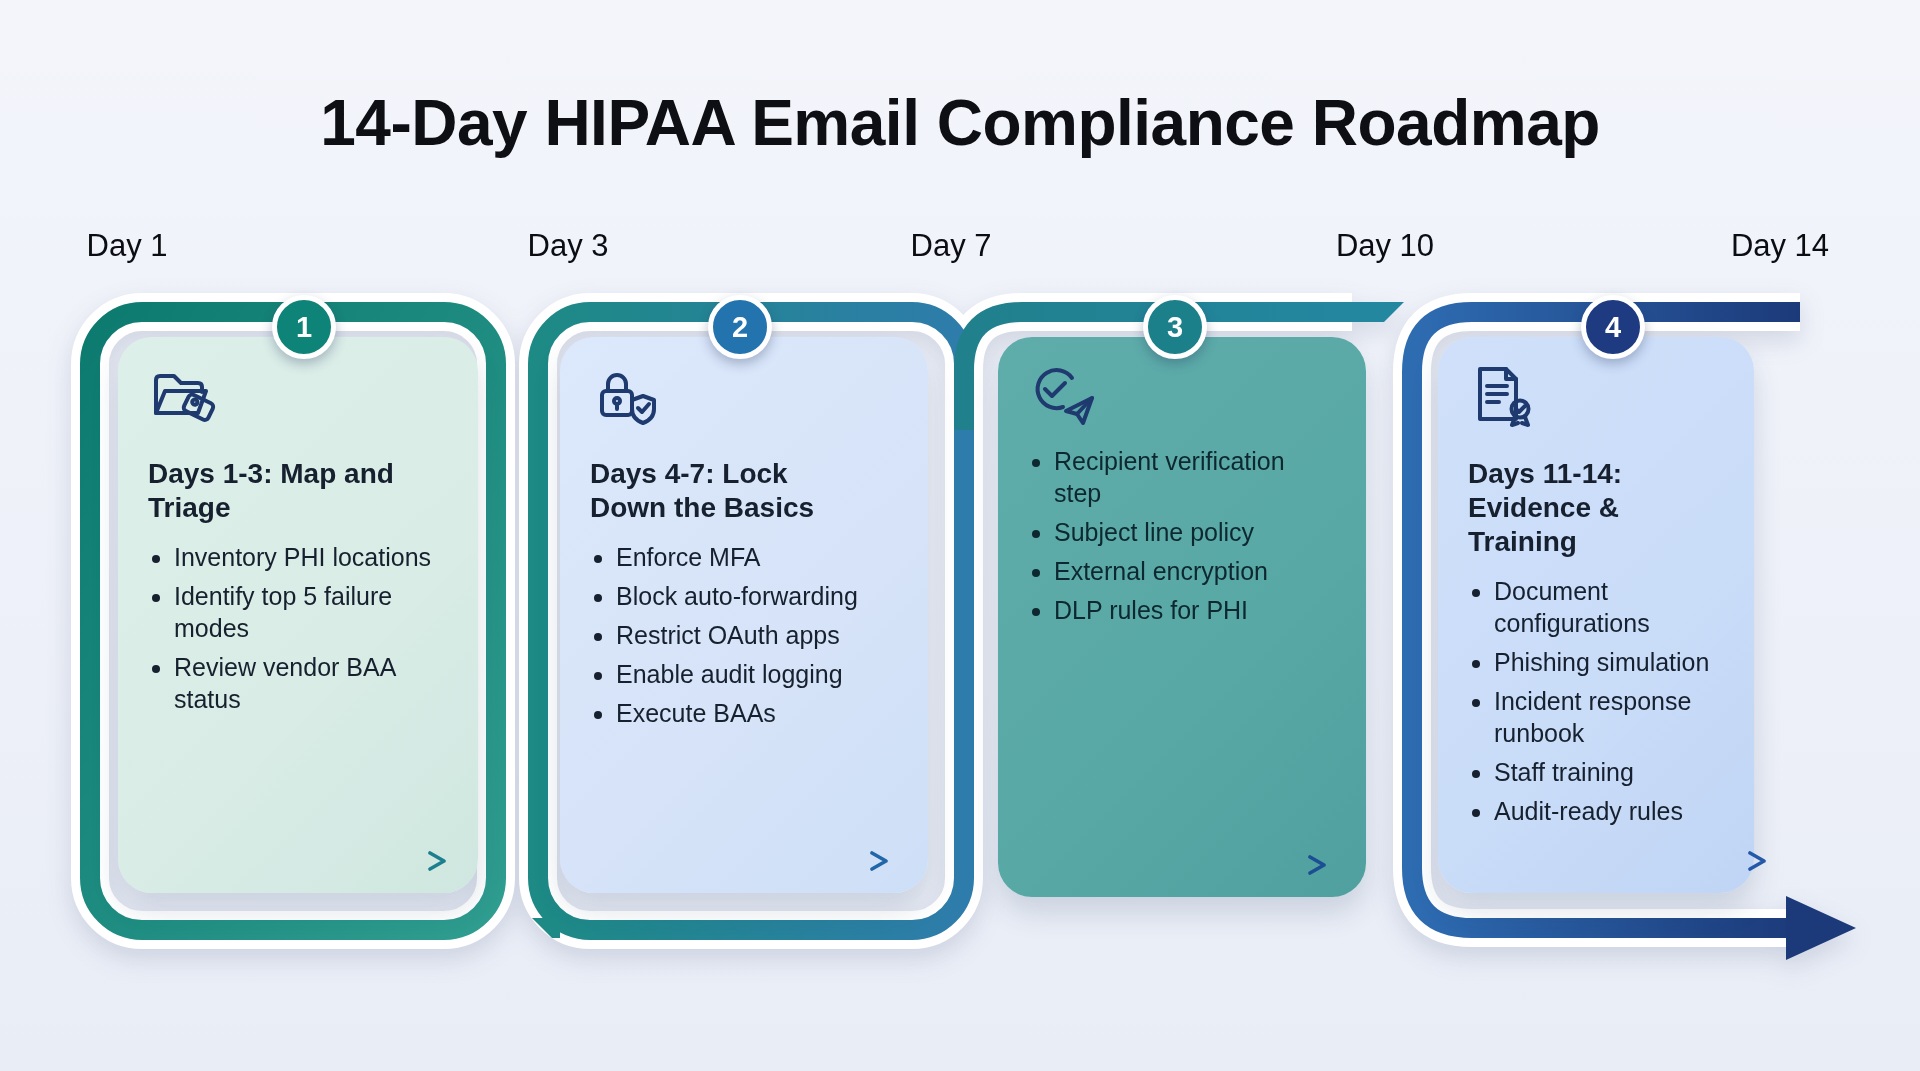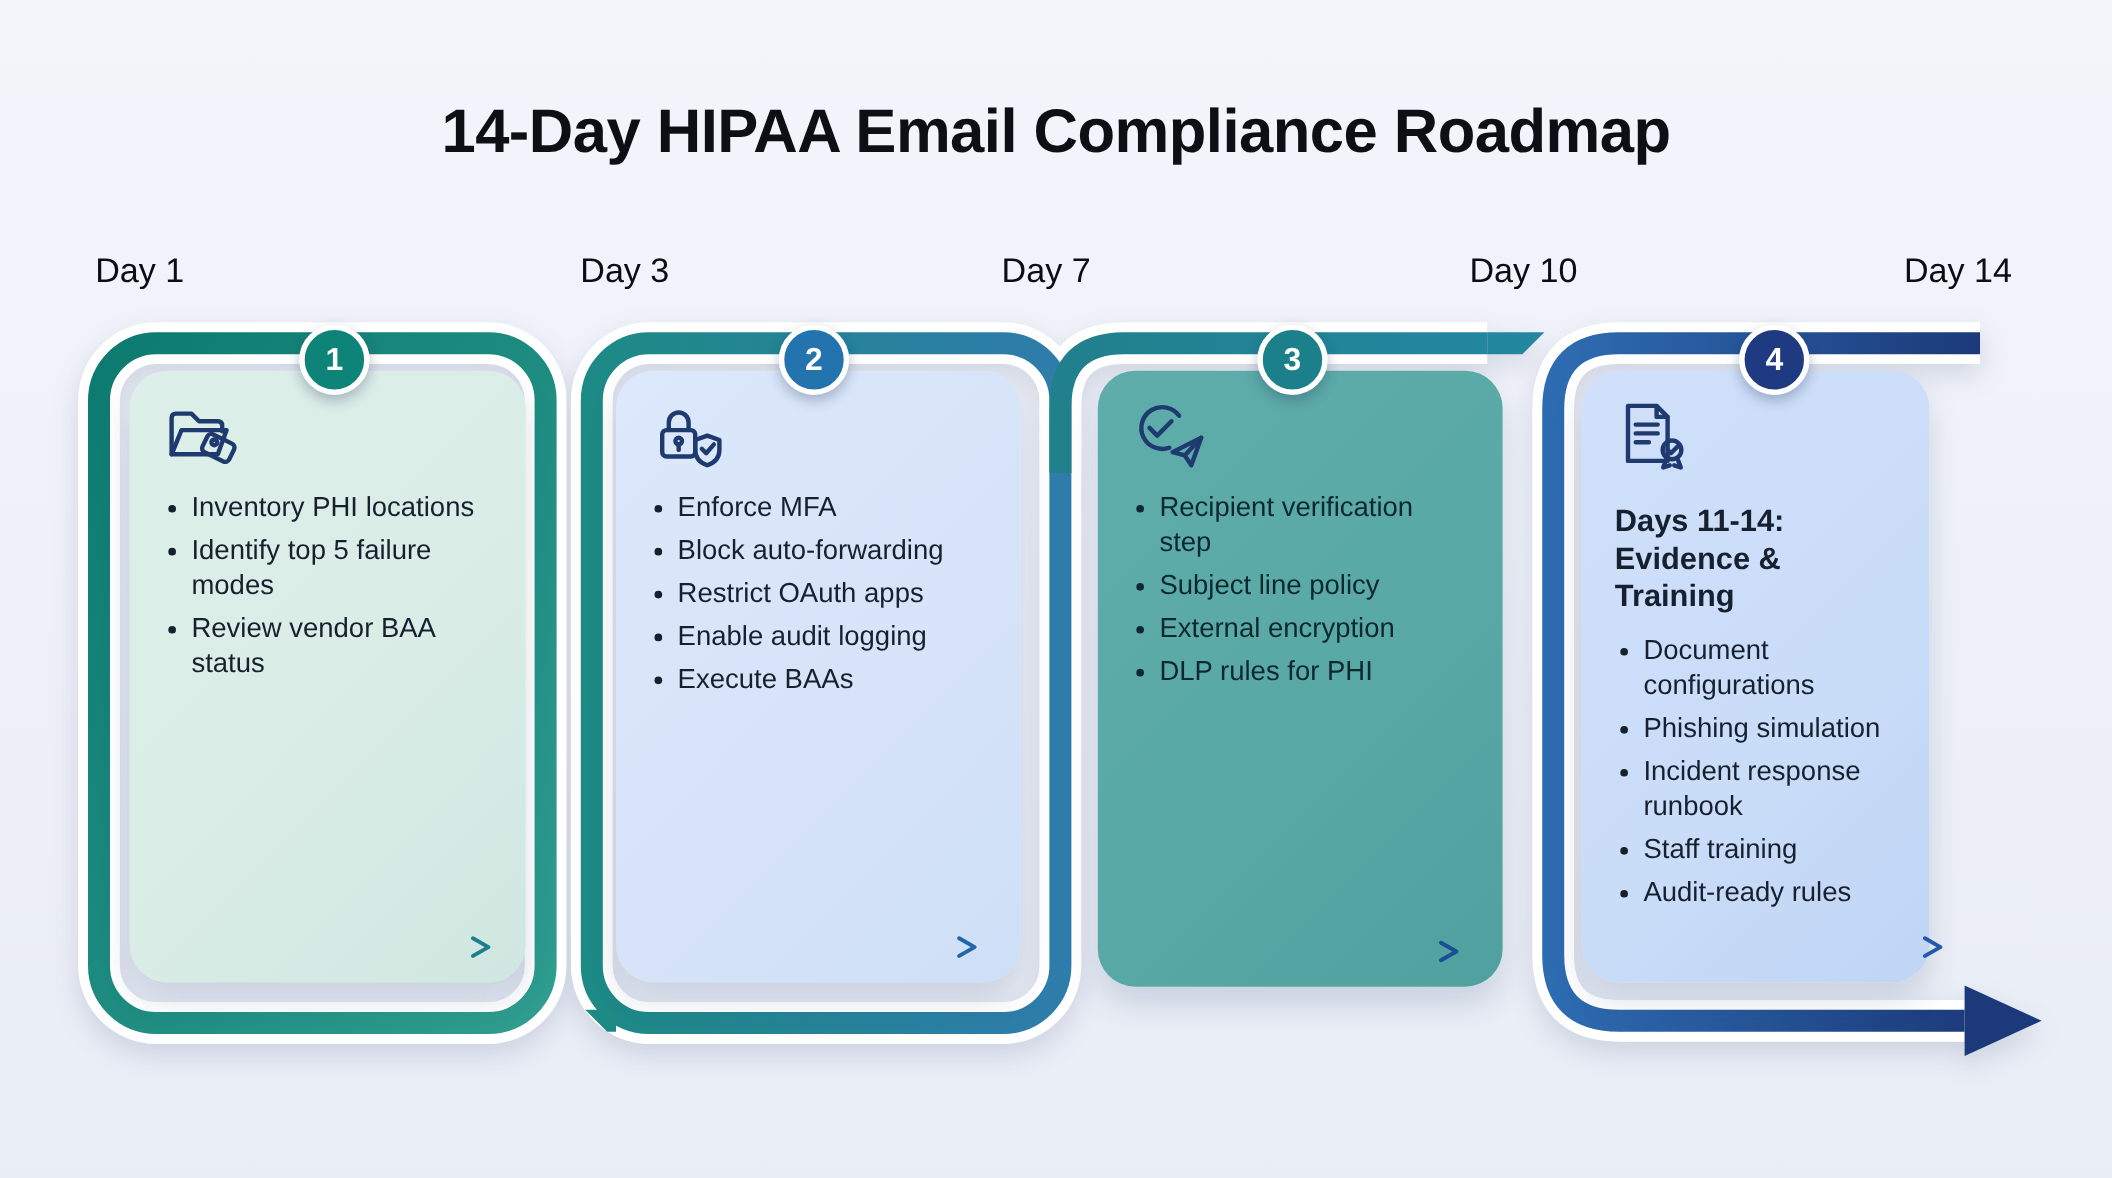--- a/index.html
+++ b/index.html
@@ -3,21 +3,21 @@
 <meta charset="utf-8">
 <style>
   html,body{margin:0;padding:0;background:#e9edf6;}
   .canvas{
     position:relative;width:1920px;height:1071px;overflow:hidden;
     background:linear-gradient(180deg,var(--background-top,#f3f5fb) 0%,var(--background-bottom,#e9edf6) 100%);
     font-family:"Liberation Sans","DejaVu Sans",sans-serif;
   }
   .main-title{
     position:absolute;top:86px;left:0;width:100%;text-align:center;
-    font-size:56px;font-weight:bold;letter-spacing:-.5px;color:var(--title-text,#0d0f14);
+    font-size:64px;font-weight:bold;letter-spacing:-.5px;color:var(--title-text,#0d0f14);
   }
   .day-label{
     position:absolute;top:228px;transform:translateX(-50%);
     font-size:31px;font-weight:normal;color:var(--day-label-text,#0b0d12);white-space:nowrap;
   }
   .borders-svg{position:absolute;left:0;top:0;filter:drop-shadow(0 10px 12px rgba(50,70,110,.16));}
   .card{
     position:absolute;border-radius:34px;box-sizing:border-box;padding:0 30px;
     box-shadow:0 16px 28px rgba(40,60,100,.16);
   }
@@ -98,20 +98,24 @@
     <div class="card-icon">
       <svg viewBox="0 0 74 66" width="74" height="66">
         <path d="M8 50 V17 q0 -4 4 -4 h14 l7 7 h17 q4 0 4 4 v5"></path>
         <path d="M8 50 L17 28 h41 l-8 22 z"></path>
         <g transform="rotate(26 50 44)">
           <rect x="37" y="35" width="27" height="18" rx="4"></rect>
           <circle cx="45" cy="41" r="2.6"></circle>
         </g>
       </svg>
     </div>
+    <div class="card-title">
+      <div>Days 1-3: Map and</div>
+      <div>Triage</div>
+    </div>
     <ul class="card-bullets">
         <li>Inventory PHI locations</li>
         <li>Identify top 5 failure modes</li>
         <li>Review vendor BAA status</li>
       </ul>
     <svg class="card-arrow" viewBox="0 0 300 20" preserveAspectRatio="none">
       <defs>
           <linearGradient id="a1" x1="0" y1="0" x2="1" y2="0">
         <stop offset="0" stop-color="#1c7f8e" stop-opacity=".12"></stop>
             <stop offset="1" stop-color="#1c7f8e"></stop>
@@ -126,20 +130,24 @@
     <div class="card-icon">
       <svg viewBox="0 0 74 66" width="74" height="66">
         <path d="M18 28 v-7 a9 9 0 0 1 18 0 v7"></path>
         <rect x="12" y="28" width="30" height="24" rx="4"></rect>
         <circle cx="27" cy="38" r="3"></circle>
         <path d="M27 41 v5"></path>
         <path d="M53 33 l11 4 v9 q0 10 -11 14 q-11 -4 -11 -14 v-9 z"></path>
         <path d="M48 45 l4 4 l7 -8"></path>
       </svg>
     </div>
+    <div class="card-title">
+      <div>Days 4-7: Lock</div>
+      <div>Down the Basics</div>
+    </div>
     <ul class="card-bullets">
         <li>Enforce MFA</li>
         <li>Block auto-forwarding</li>
         <li>Restrict OAuth apps</li>
         <li>Enable audit logging</li>
         <li>Execute BAAs</li>
       </ul>
     <svg class="card-arrow" viewBox="0 0 300 20" preserveAspectRatio="none">
       <defs>
           <linearGradient id="a2" x1="0" y1="0" x2="1" y2="0">

